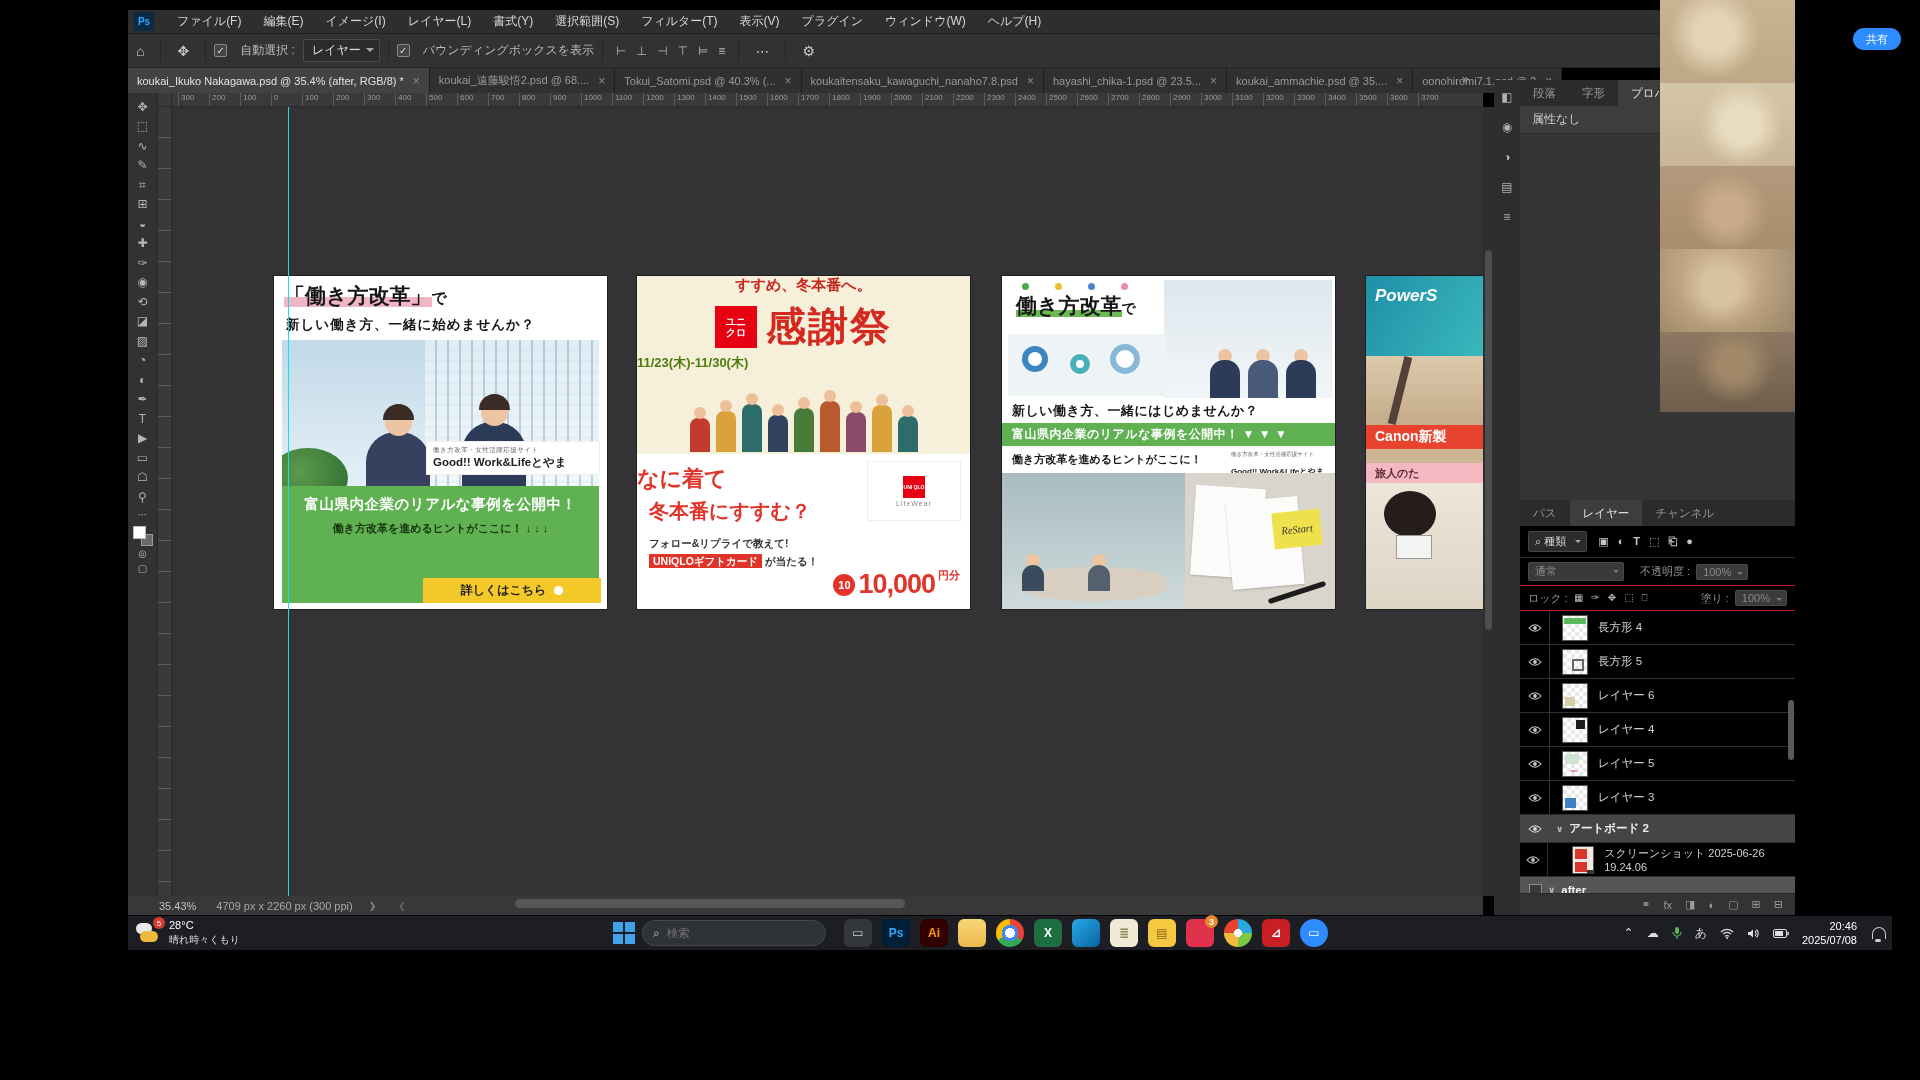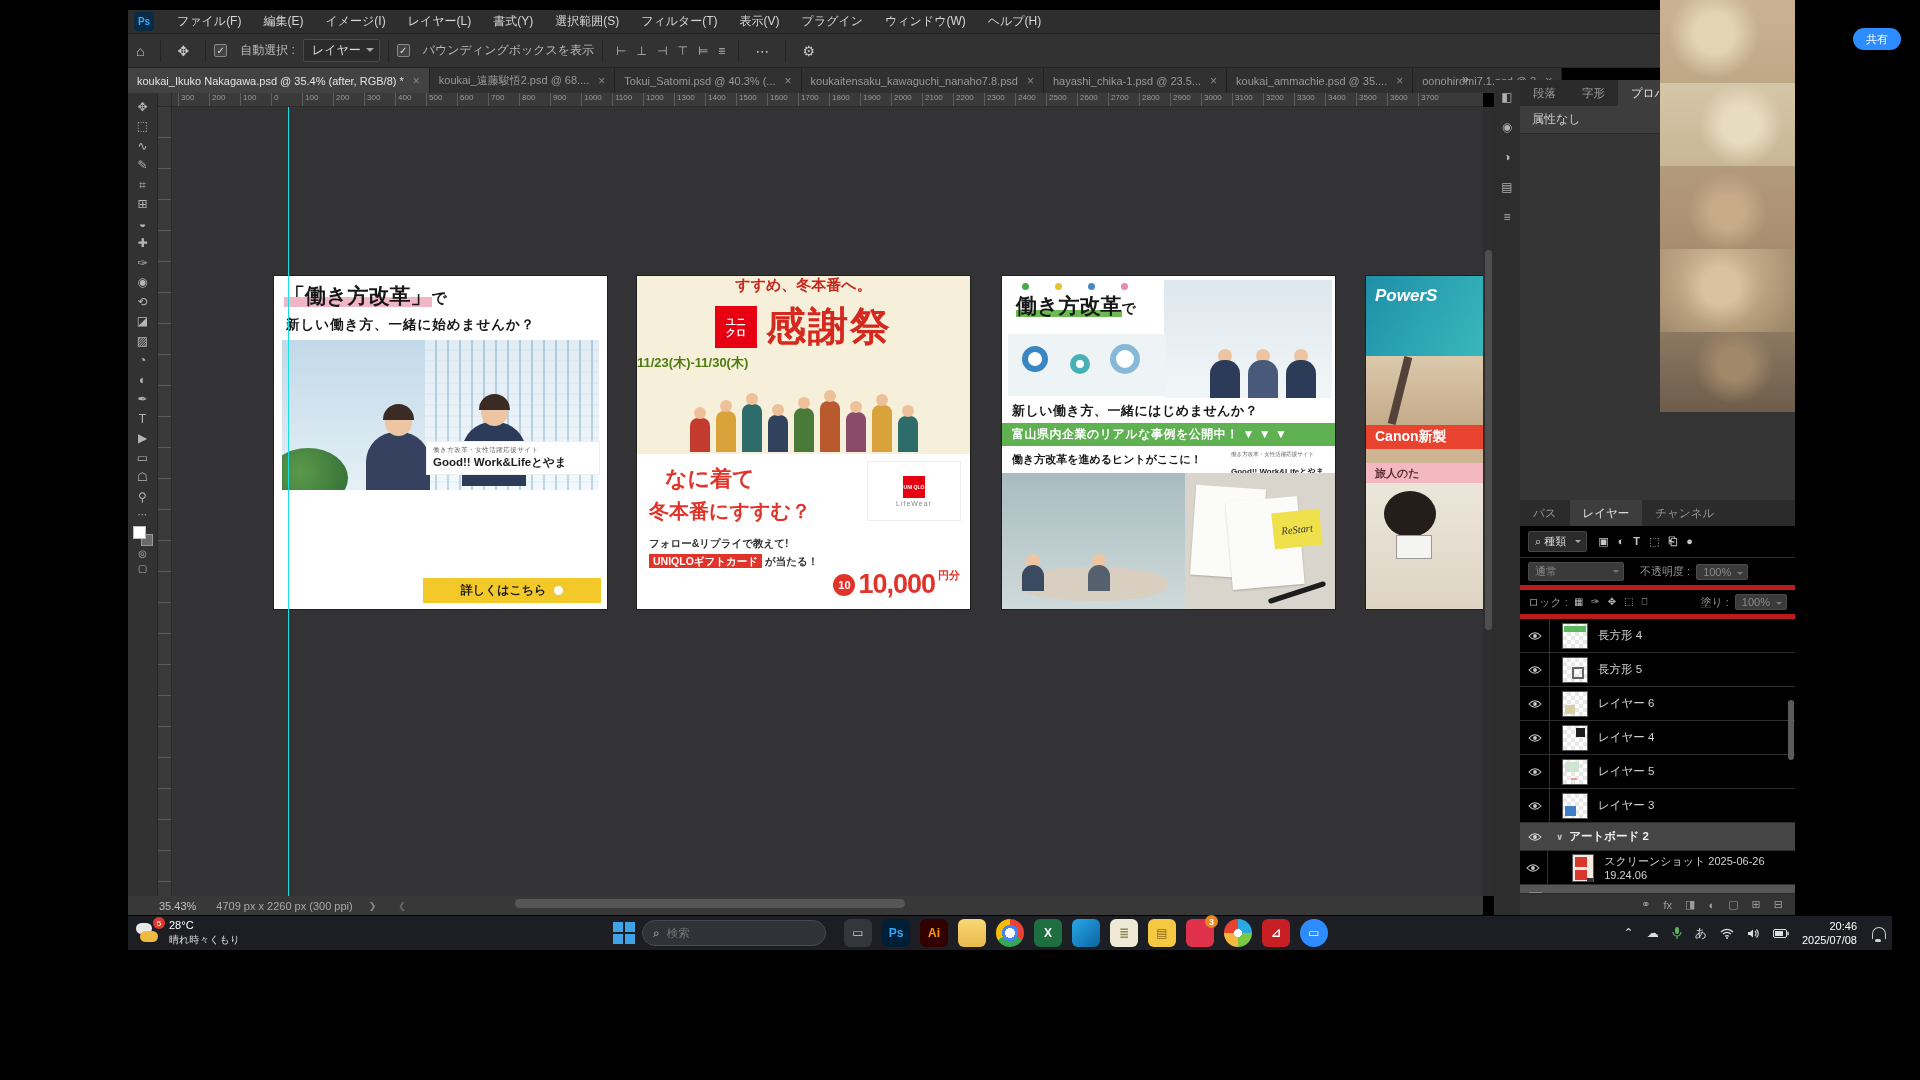--- a/index.html
+++ b/index.html
@@ -49,21 +49,21 @@
   .rightpanels{left:1520px;top:80px;width:275px;height:835px;background:#353535}
   .ptabs{display:flex;background:#2b2b2b;height:26px}
   .ptab{padding:0 13px;font-size:11.5px;color:#9a9a9a;display:flex;align-items:center}
   .ptab.active{background:#3d3d3d;color:#e0e0e0}
   .prop-empty{height:28px;display:flex;align-items:center;padding-left:12px;font-size:12px;color:#cfcfcf;background:#3d3d3d;border-bottom:1px solid #2a2a2a}
   .layers-panel{position:absolute;left:0;top:420px;width:275px;bottom:0;background:#000000}
   .filterrow{display:flex;align-items:center;gap:7px;padding:5px 8px;border-bottom:1px solid #2c2c2c}
   .kindpill{background:#2b2b2b;border:1px solid #464646;border-radius:2px;color:#ddd;font-size:11px;padding:2px 20px 2px 6px;position:relative}
   .kindpill:after{content:"";position:absolute;right:5px;top:8px;border:3.5px solid transparent;border-top-color:#aaa}
   .f-ic{color:#c5c5c5;font-size:11px;font-weight:bold}
-  .blendrow,.lockrow{display:flex;align-items:center;gap:6px;padding:4px 8px;font-size:11px;color:#8f8f8f;border-bottom:5px solid #b91c1c}
+  .blendrow,.lockrow{display:flex;align-items:center;gap:6px;padding:4px 8px;font-size:11px;color:#8f8f8f;border-bottom:1px solid #b91c1c}
   .dim-select{background:#3a3a3a;border:1px solid #4a4a4a;border-radius:2px;padding:1px 16px 1px 6px;color:#8a8a8a;position:relative}
   .dim-select:after{content:"";position:absolute;right:4px;top:7px;border:3.5px solid transparent;border-top-color:#777}
   .lk-ic{color:#bdbdbd;font-size:10px}
   .layerlist{}
   .lrow{display:flex;align-items:center;height:34px;border-bottom:1px solid #303030;font-size:11.5px;color:#d2d2d2}
   .eyebox{width:30px;display:flex;justify-content:center;border-right:1px solid #303030;align-self:stretch;align-items:center}
   .thumb{width:26px;height:26px;margin:0 10px 0 12px;position:relative;border:1px solid #555;
     background:conic-gradient(#e8e8e8 0 25%,#fff 0 50%,#e8e8e8 0 75%,#fff 0);background-size:8px 8px}
   .l-rect4 .thumb::after{content:"";position:absolute;left:1px;right:1px;top:2px;height:6px;background:#5cb85c}
   .l-rect5 .thumb::after{content:"";position:absolute;right:3px;bottom:3px;width:8px;height:8px;border:2px solid #666}
@@ -124,21 +124,21 @@
   .ad2{background:#f6efda}
   .a2-tag{color:#c8281e;font-weight:bold;font-size:15px;text-align:center;}
   .a2-logorow{display:flex;align-items:center;justify-content:center;gap:9px;margin-top:4px}
   .uq{width:42px;height:42px;background:#e60012;color:#fff;font-weight:bold;font-size:10px;display:flex;flex-direction:column;align-items:center;justify-content:center;line-height:1.1}
   .a2-kansha{color:#d5281e;font-weight:bold;font-size:40px;letter-spacing:2px}
   .a2-dates{color:#4d7c0f;font-weight:bold;font-size:13px;text-align:left;margin-top:0}
   .a2-illus{position:absolute;left:0;right:0;top:100px;height:78px;display:flex;align-items:flex-end;justify-content:center;gap:6px;padding-bottom:2px}
   .fig{width:20px;border-radius:8px 8px 0 0;position:relative}
   .fig::before{content:"";position:absolute;top:-11px;left:4px;width:12px;height:12px;border-radius:50%;background:#eec09a}
   .a2-white{position:absolute;left:0;right:0;top:178px;bottom:0;background:#fff}
-  .a2-q1{color:#e0342b;font-weight:bold;font-size:22px;margin:10px 0 0 28px}
+  .a2-q1{color:#e0342b;font-weight:bold;font-size:22px;margin:10px 0 0 0}
   .a2-q2{color:#e0342b;font-weight:bold;font-size:20px;margin:4px 0 0 12px}
   .a2-card{position:absolute;right:10px;top:8px;width:92px;height:58px;background:#fff;box-shadow:0 0 0 1px #eee;display:flex;flex-direction:column;align-items:center;justify-content:center;gap:2px}
   .uq-s{width:22px;height:22px;background:#e60012;color:#fff;font-size:5px;font-weight:bold;display:flex;align-items:center;justify-content:center}
   .a2-card .t{font-size:7px;color:#888;letter-spacing:1px}
   .a2-follow{color:#333;font-size:10.5px;font-weight:bold;margin:12px 0 0 12px}
   .a2-gift{margin:4px 0 0 12px;font-size:10.5px;font-weight:bold;color:#333}
   .a2-gift .pill{background:#e0342b;color:#fff;padding:1px 4px}
   .a2-price{position:absolute;right:10px;bottom:8px;display:flex;align-items:center;gap:3px}
   .pbadge{width:22px;height:22px;border-radius:50%;background:#e0342b;color:#fff;font-weight:bold;font-size:11px;display:flex;align-items:center;justify-content:center}
   .pnum{color:#e0342b;font-weight:bold;font-size:27px;letter-spacing:-1px}
@@ -342,20 +342,24 @@
         <div class="p-body" style="background:#36415f"></div>
       </div>
     <div class="person" style="left:180px;bottom:4px">
         <div class="p-head"></div>
         <div class="p-body"></div>
       </div>
   </div>
   <div class="a1-badge">
     <div class="s">働き方改革・女性活躍応援サイト</div>
     <div class="b">Good!! Work&amp;Lifeとやま</div>
+  </div>
+  <div class="a1-green">
+    <div class="g1">富山県内企業のリアルな事例を公開中！</div>
+    <div class="g2">働き方改革を進めるヒントがここに！ ↓ ↓ ↓</div>
   </div>
   <div class="a1-cta">
     <span>詳しくはこちら</span>
       <span class="dotw"></span>
   </div>
 </div>
 
 <div class="abs artboard ad2" style="left:637px;top:276px;width:333px;height:333px">
 
   <div class="a2-tag">すすめ、冬本番へ。</div>

